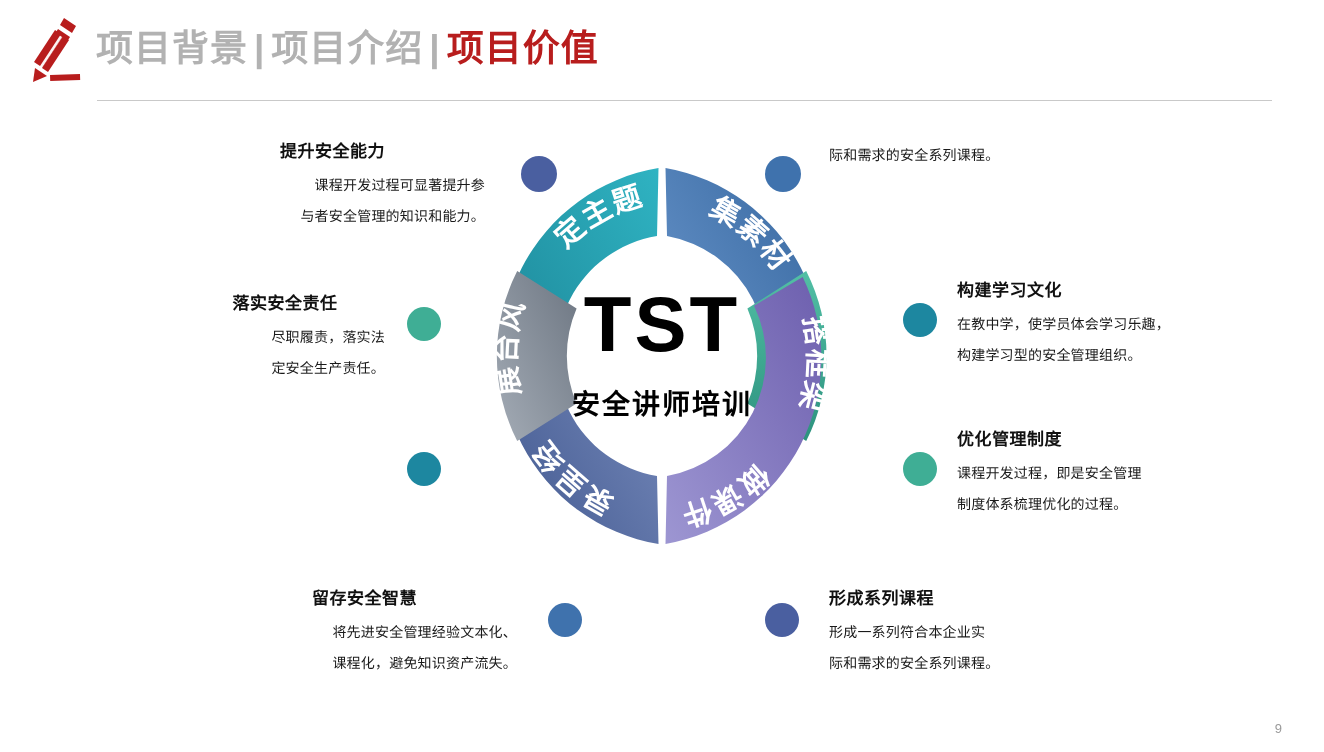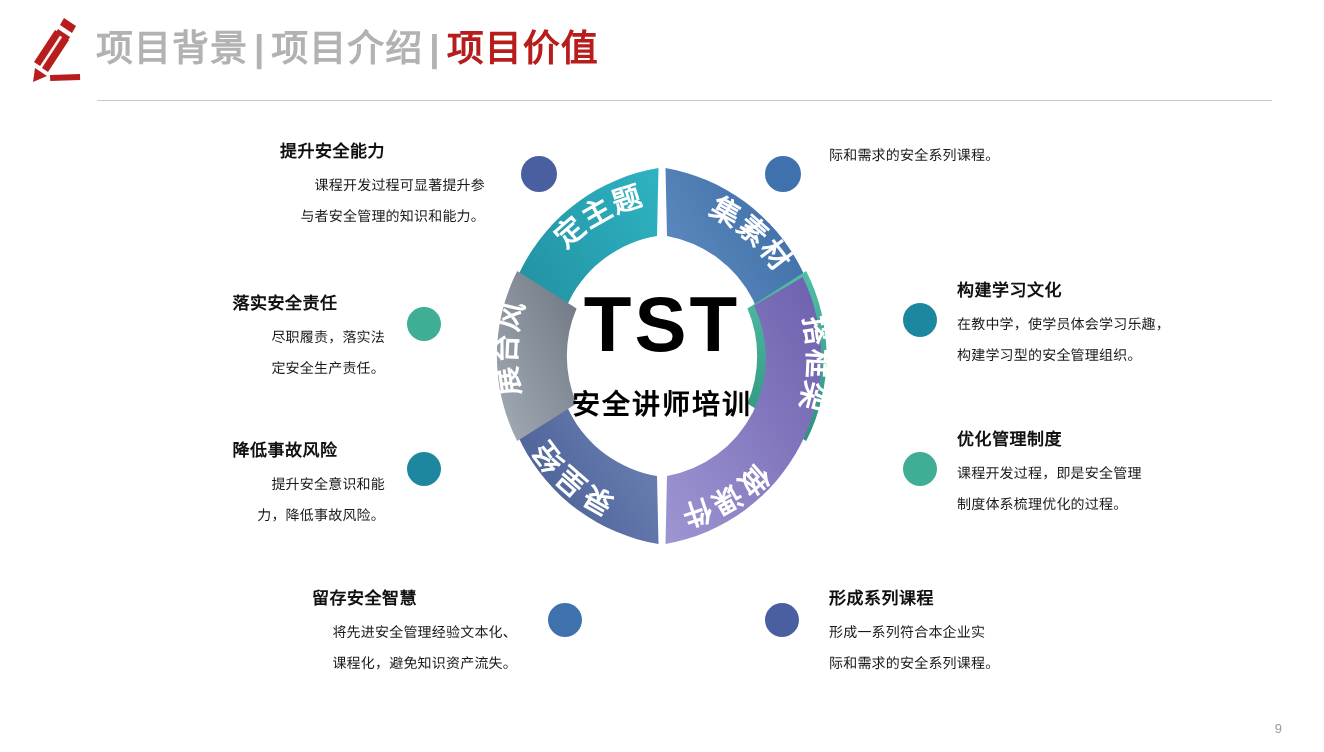--- a/index.html
+++ b/index.html
@@ -250,25 +250,20 @@
   </div>
   <span class="dot" style="left:521px; top:52px; width:36px; height:36px; background:#4a5fa0;"></span>
 
   <div class="callout left" style="left:185px; top:185px; width:200px;">
     <div class="c-title">落实安全责任</div>
     <div class="c-body">尽职履责，落实法
 定安全生产责任。</div>
   </div>
   <span class="dot" style="left:407px; top:203px; width:34px; height:34px; background:#3fae95;"></span>
 
-  <div class="callout left" style="left:185px; top:332px; width:200px;">
-    <div class="c-title">降低事故风险</div>
-    <div class="c-body">提升安全意识和能
-力，降低事故风险。</div>
-  </div>
   <span class="dot" style="left:407px; top:348px; width:34px; height:34px; background:#1d87a0;"></span>
 
   <div class="callout left" style="left:212px; top:480px; width:305px;">
     <div class="c-title">留存安全智慧</div>
     <div class="c-body">将先进安全管理经验文本化、
 课程化，避免知识资产流失。</div>
   </div>
   <span class="dot" style="left:548px; top:499px; width:34px; height:34px; background:#3f72ad;"></span>
 
   <span class="dot" style="left:765px; top:52px; width:36px; height:36px; background:#3f72ad;"></span>

